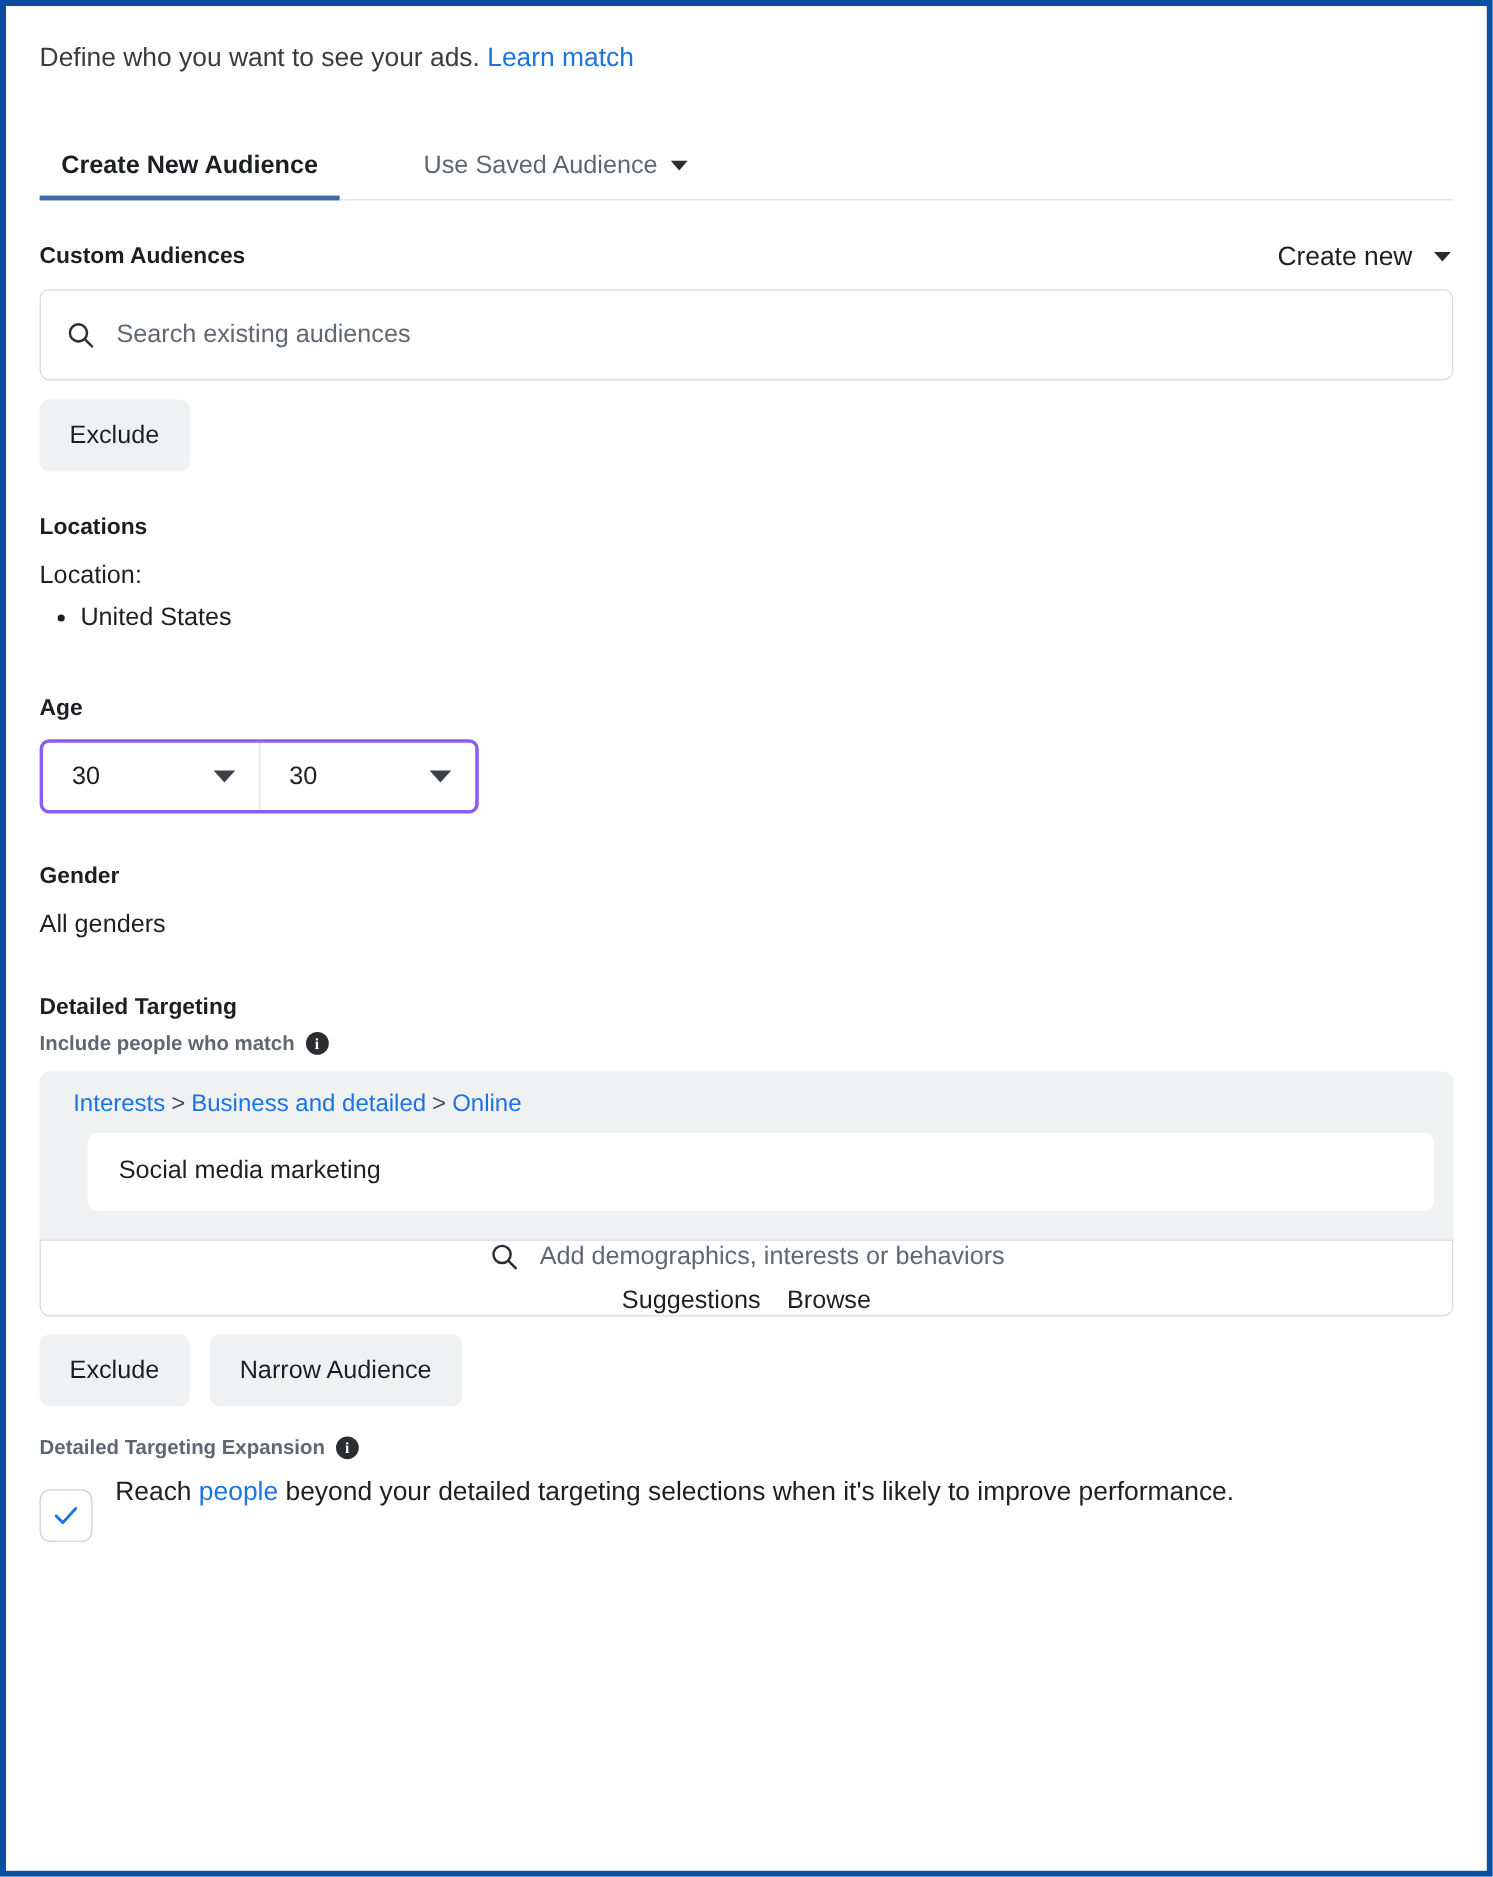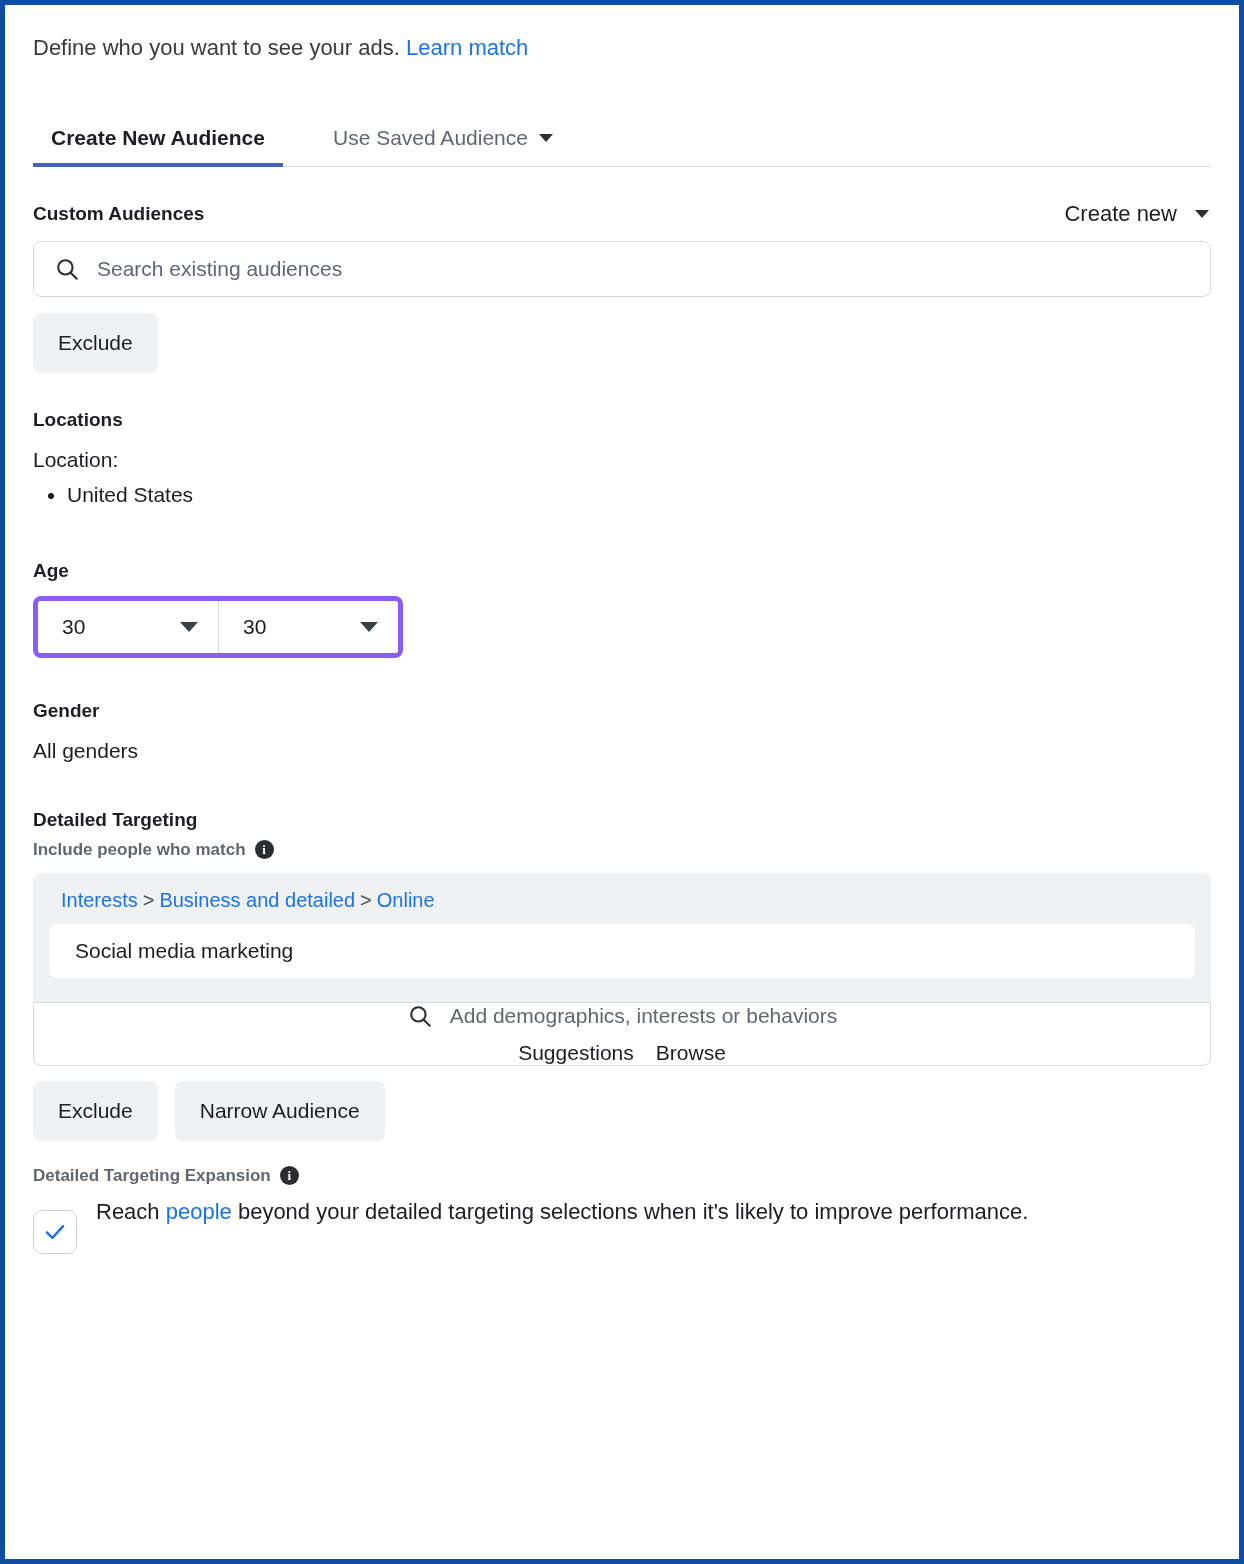--- a/index.html
+++ b/index.html
@@ -44,20 +44,21 @@
     text-decoration: none;
   }
 
   
   .tabs {
     margin-top: 43px;
     display: flex;
     align-items: flex-end;
     border-bottom: 1px solid #dcdfe3;
     height: 61px;
+    gap: 20px;
   }
   .tab {
     position: relative;
     font-size: 21px;
     padding: 0 18px 16px 18px;
     cursor: pointer;
     white-space: nowrap;
   }
   .tab.active {
     font-weight: bold;
@@ -103,21 +104,21 @@
     gap: 18px;
     font-size: 22px;
     color: #1c1e21;
     cursor: pointer;
     padding-right: 2px;
   }
 
   
   .search-box {
     margin-top: 14px;
-    height: 56px;
+    height: 76px;
     border: 1px solid #d5d9de;
     border-radius: 8px;
     display: flex;
     align-items: center;
     padding: 0 20px;
     background: #fff;
   }
   .search-ph {
     font-size: 21px;
     color: #606770;
@@ -153,21 +154,21 @@
   ul.loc-list li {
     font-size: 21px;
     color: #1c1e21;
     line-height: 1.4;
   }
 
   
   .age-group {
     margin-top: 14px;
     display: inline-flex;
-    border: 5px solid #8b5cf6;
+    border: 3px solid #8b5cf6;
     border-radius: 8px;
     overflow: hidden;
     height: 62px;
     text-align: center;
   }
   .age-sel {
     width: 180px;
     display: flex;
     align-items: center;
     justify-content: space-between;
@@ -222,26 +223,27 @@
     color: #1b74e4;
     white-space: nowrap;
   }
   .crumb a { color: #1b74e4; text-decoration: none; cursor: pointer; }
   .crumb .sep { color: #4b4f56; margin: 0 5px; }
 
   .chip {
     margin-top: 12px;
     background: #ffffff;
     border-radius: 8px;
-    height: 54px;
+    height: 65px;
     display: flex;
     align-items: center;
     padding: 0 26px;
     font-size: 21px;
     color: #1c1e21;
+    margin-left: 24px;
   }
 
   .dt-search {
     height: 64px;
     border: 1px solid #d5d9de;
     border-radius: 0 0 8px 8px;
     border-top-color: #d5d9de;
     display: flex;
     align-items: center;
     padding: 0 20px;

